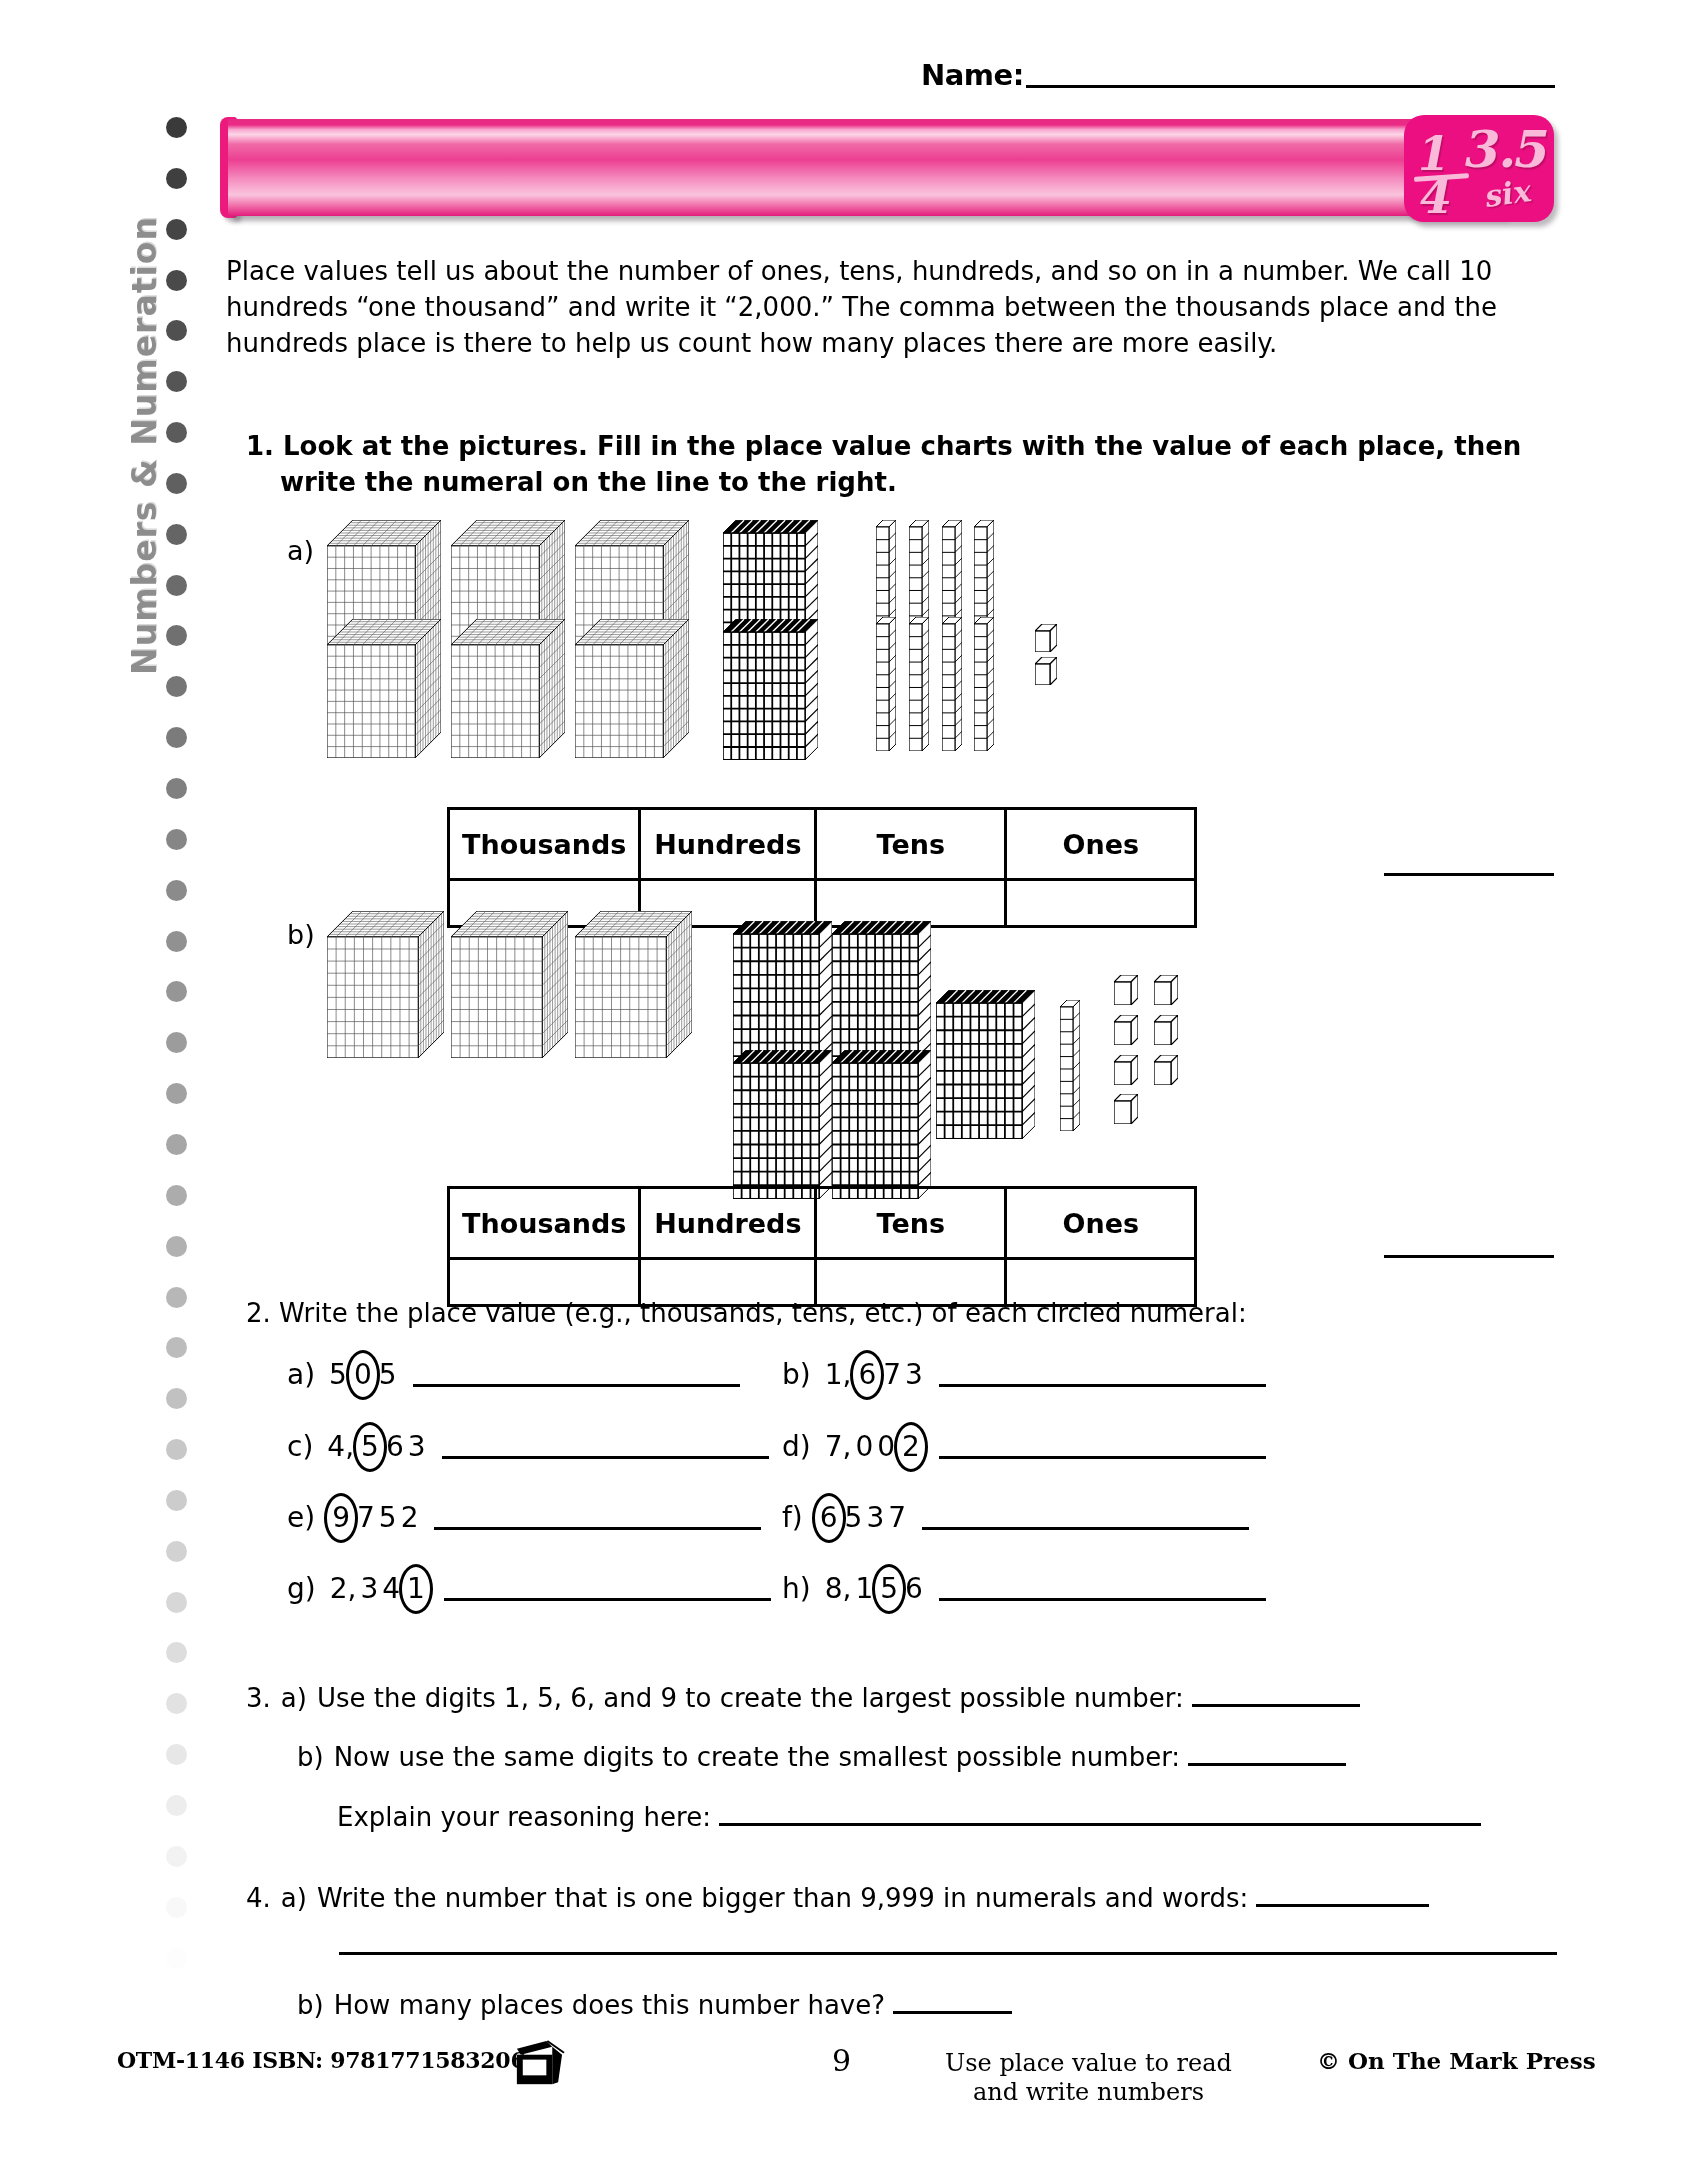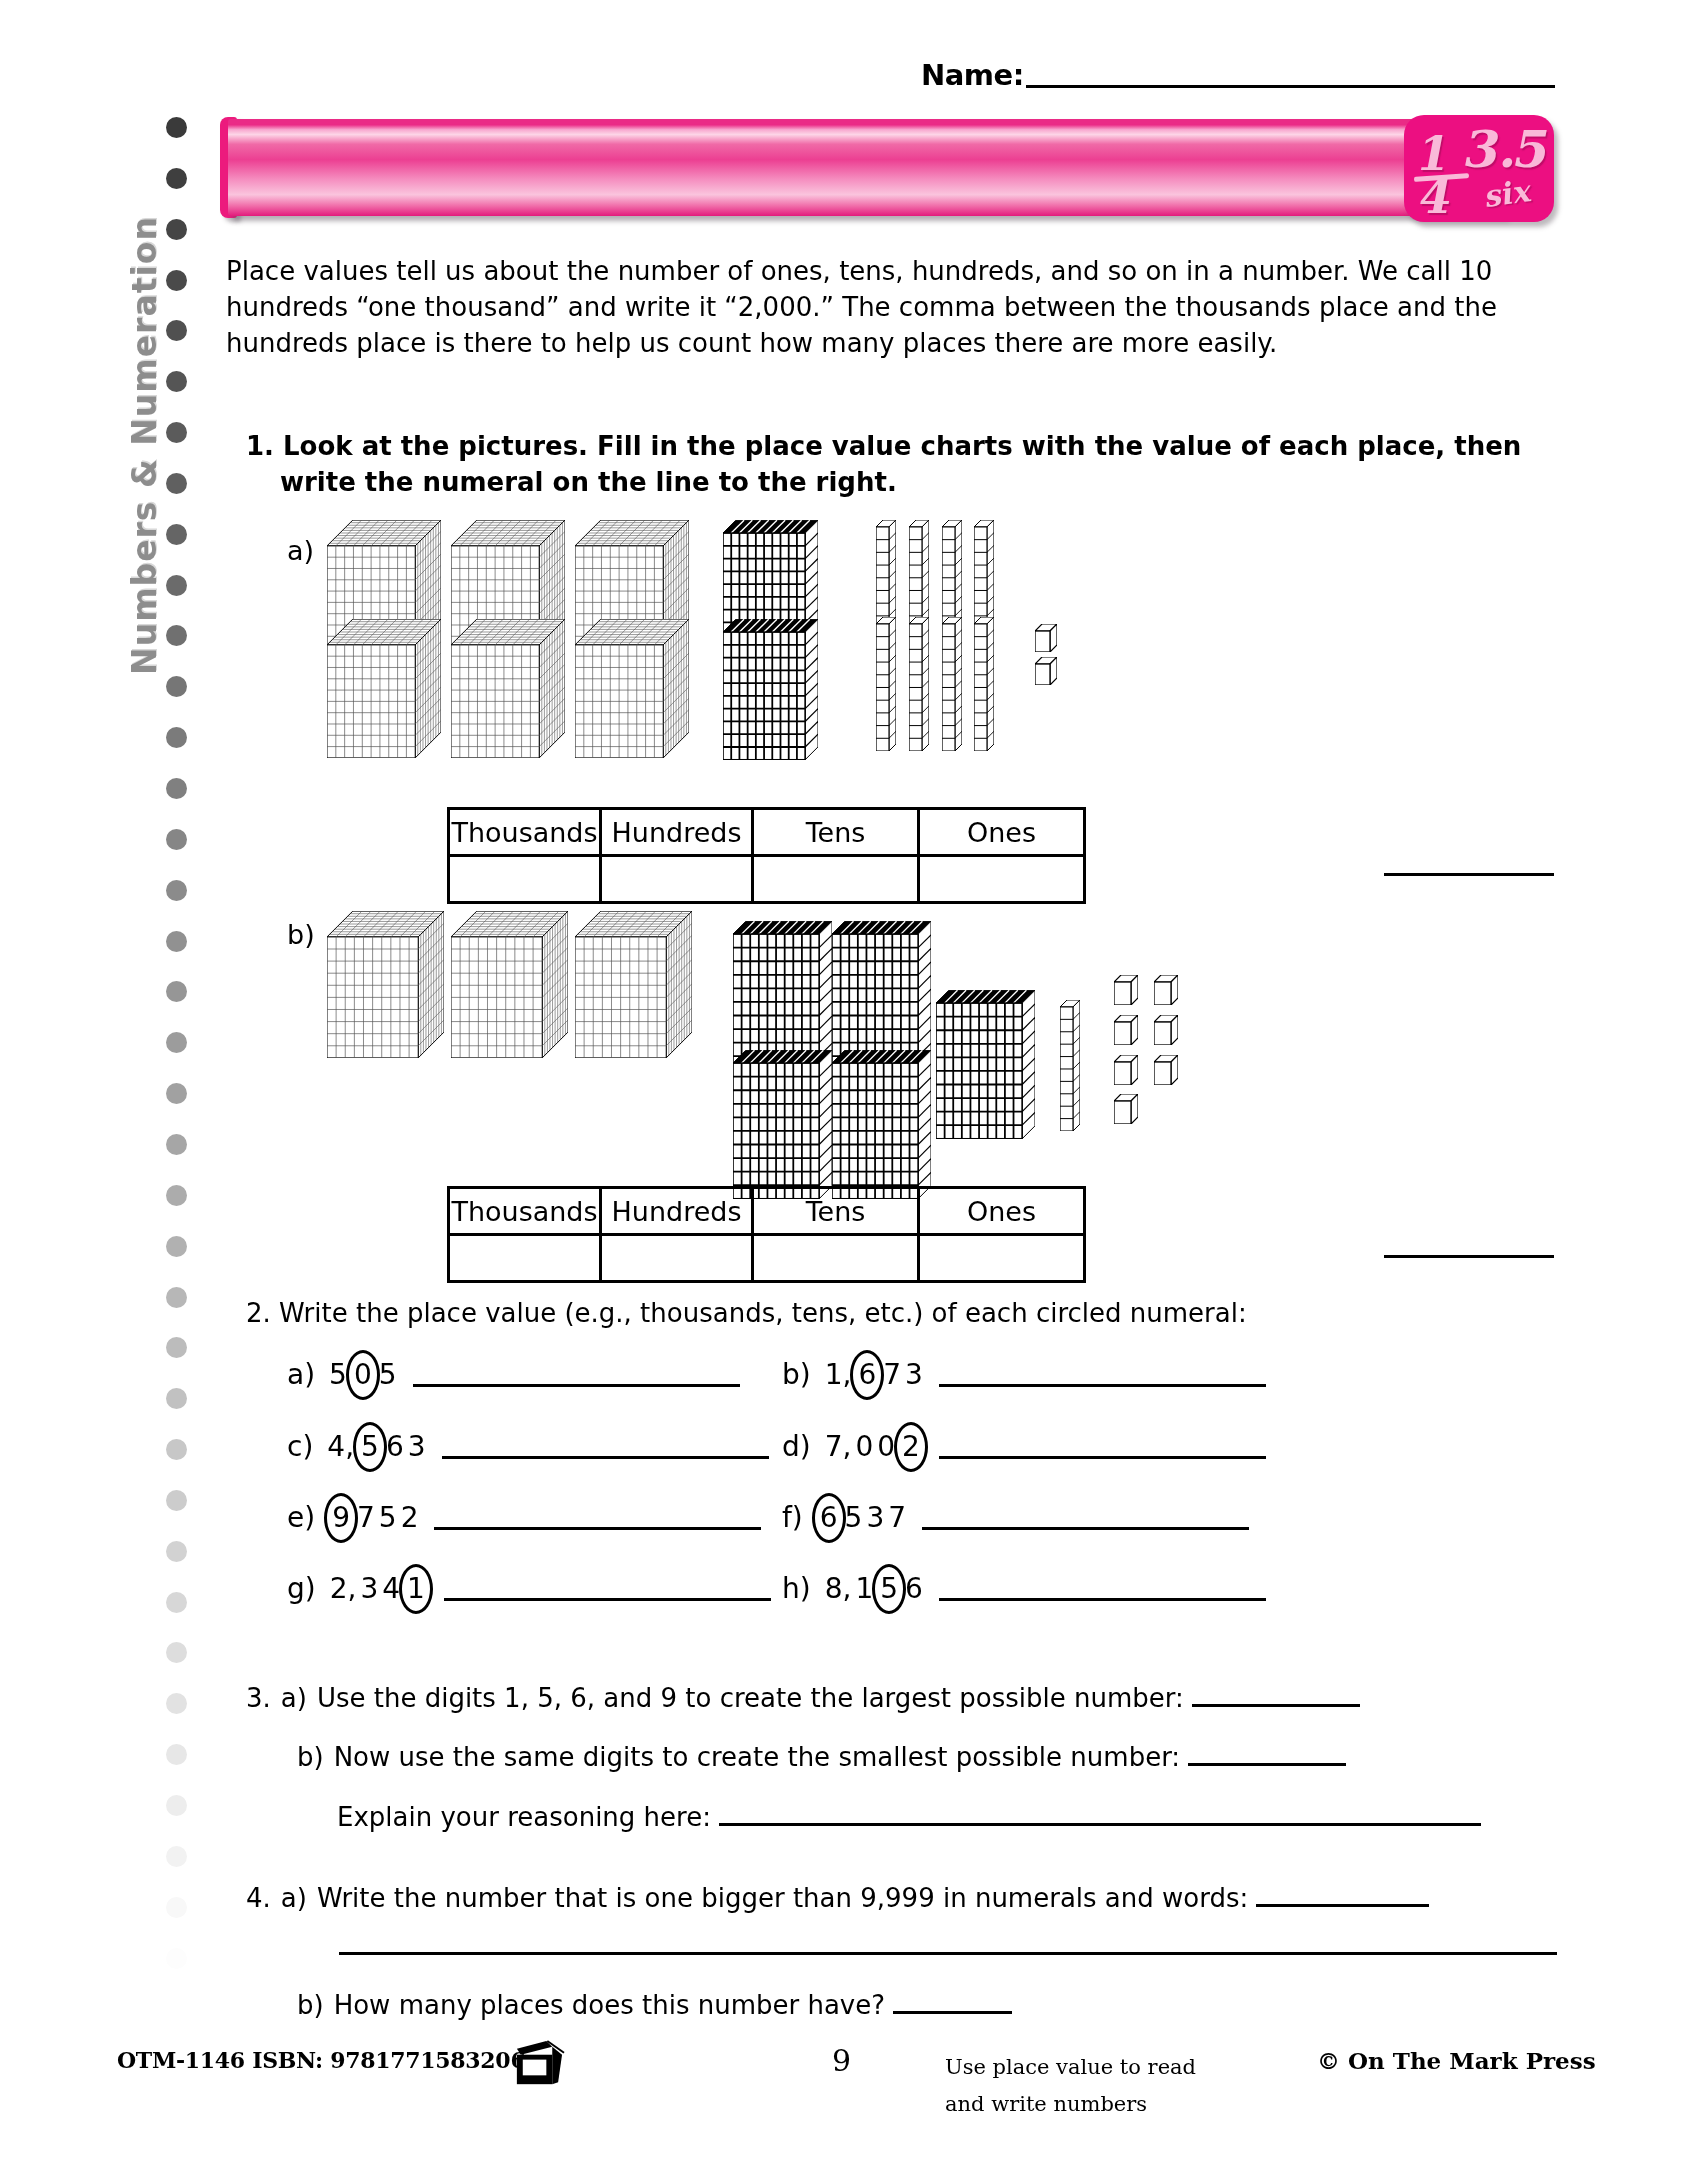--- a/index.html
+++ b/index.html
@@ -199,23 +199,23 @@
     border-collapse: collapse;
     table-layout: fixed;
   }
   .pv-table th, .pv-table td {
     border: 3px solid #000;
     text-align: center;
     font-family: "DejaVu Sans", sans-serif;
   }
   .pv-table th {
     font-size: 27px;
-    font-weight: normal;
+    font-weight: bold;
     height: 44px;
-    padding: 0;
+    padding: 12px;
   }
   .pv-table td { height: 42px; }
   .col-th { width: 149px; }
   .col-hu { width: 149px; }
   .col-te { width: 163px; }
   .col-on { width: 163px; }
 
   .answer-rule {
     position: absolute;
     height: 0;
@@ -307,22 +307,23 @@
     top: 4px;
     width: 59px;
     text-align: center;
     font-size: 30px;
   }
   #f-caption {
     position: absolute;
     left: 945px;
     top: 10px;
     width: 287px;
-    font-size: 21px;
-    line-height: 37px;
+    font-size: 24px;
+    line-height: 29px;
+    text-align: center;
   }
   #f-copyright {
     position: absolute;
     left: 1317px;
     top: 8px;
     font-size: 23px;
     font-weight: bold;
   }
 </style>
 </head>

